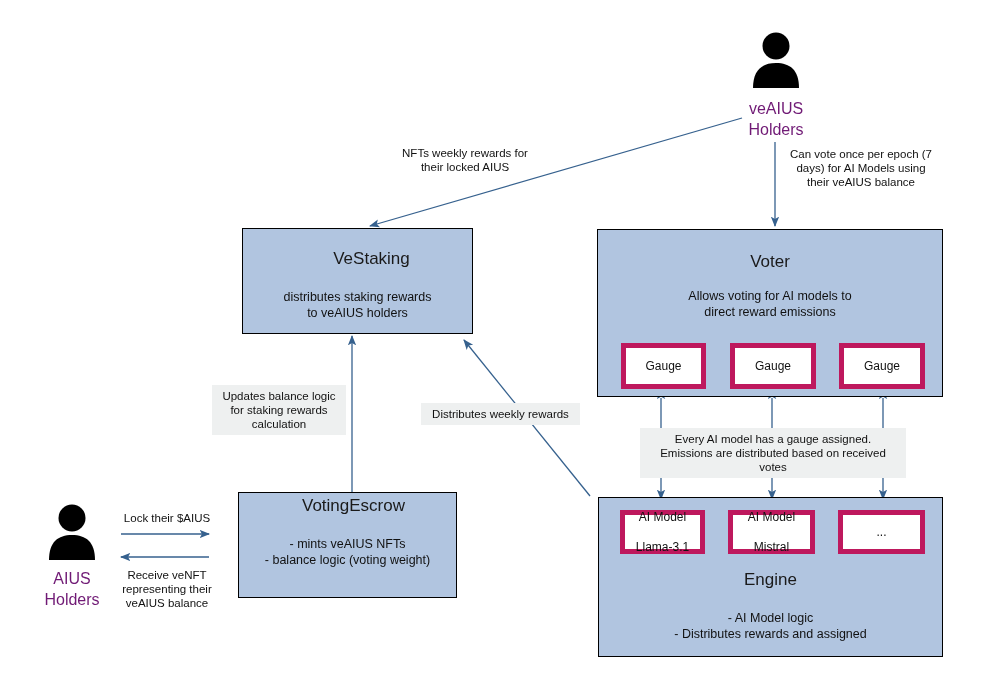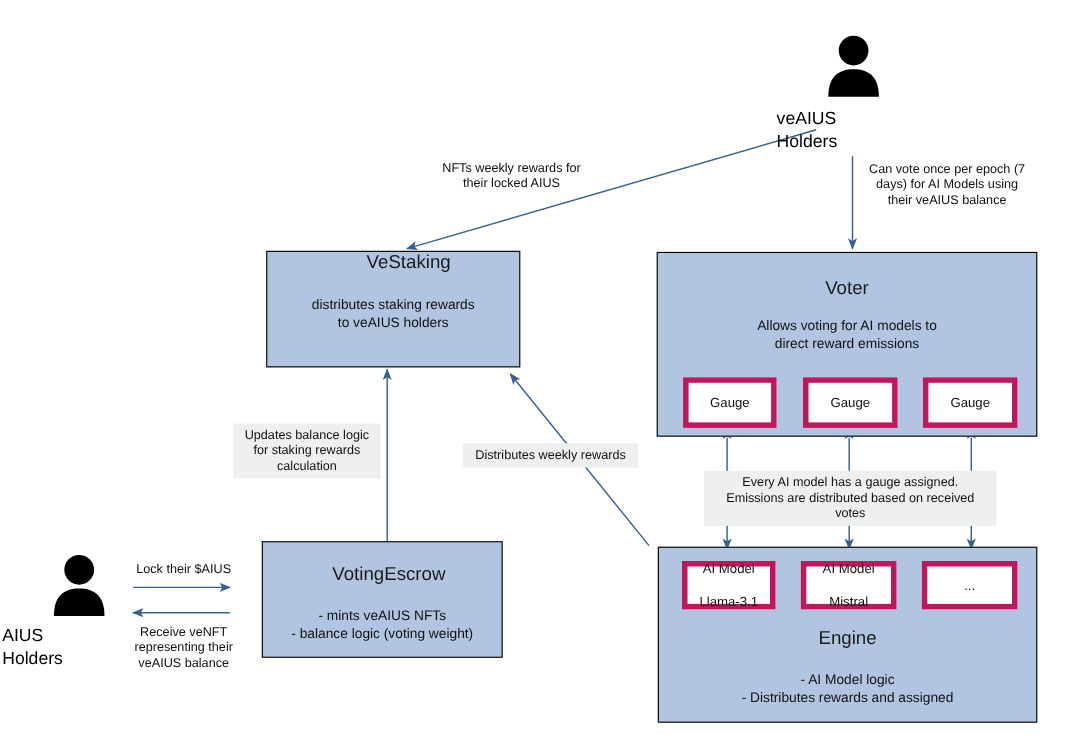--- a/index.html
+++ b/index.html
@@ -52,23 +52,24 @@
     align-items: center;
     justify-content: center;
     text-align: center;
     font-size: 12px;
     line-height: 15px;
     color: #111111;
   }
   .subbox span { display: block; }
   .actor-label {
     position: absolute;
+    text-align: center;
     font-size: 16px;
     line-height: 21px;
-    color: #000000;
+    color: #701a75;
     white-space: nowrap;
   }
   .edge-label {
     position: absolute;
     text-align: center;
     font-size: 11.5px;
     line-height: 14px;
     color: #111111;
   }
   .edge-label.boxed {
@@ -124,21 +125,21 @@
   <svg class="person-icon" style="left:44px; top:502px;" width="56" height="60" viewBox="0 0 56 60">
     <circle cx="28" cy="16" r="13.5" fill="#000000"></circle>
     <path d="M5,58 C5,40 14,33 28,33 C42,33 51,40 51,58 Z" fill="#000000"></path>
   </svg>
   <div class="actor-label" style="left:2px; top:568px; width:140px;">
     <div>AIUS</div>
     <div>Holders</div>
   </div>
 
   <div class="node" style="left:242px; top:228px; width:231px; height:106px;">
-    <div class="node-title" style="padding-left:28px;">VeStaking</div>
+    <div class="node-title" style="margin-top:20px;padding-left:28px;">VeStaking</div>
     <div class="node-desc" style="margin-top:20px;">
       <div>distributes staking rewards</div>
       <div>to veAIUS holders</div>
     </div>
   </div>
 
   <div class="node" style="left:597px; top:229px; width:346px; height:168px;">
     <div class="node-title" style="margin-top:22px;">Voter</div>
     <div class="node-desc" style="margin-top:16px;">
       <div>Allows voting for AI models to</div>
@@ -149,21 +150,21 @@
     <span>Gauge</span>
   </div>
   <div class="subbox" style="left:730px; top:343px; width:86px; height:46px;">
     <span>Gauge</span>
   </div>
   <div class="subbox" style="left:839px; top:343px; width:86px; height:46px;">
     <span>Gauge</span>
   </div>
 
   <div class="node" style="left:238px; top:492px; width:219px; height:106px;">
-    <div class="node-title" style="margin-top:19px;padding-left:12px;">VotingEscrow</div>
+    <div class="node-title" style="margin-top:3px;padding-left:12px;">VotingEscrow</div>
     <div class="node-desc" style="margin-top:20px;">
       <div>- mints veAIUS NFTs</div>
       <div>- balance logic (voting weight)</div>
     </div>
   </div>
 
   <div class="node" style="left:598px; top:497px; width:345px; height:160px;">
     <div class="node-title" style="margin-top:72px;">Engine</div>
     <div class="node-desc" style="margin-top:20px;">
       <div>- AI Model logic</div>

